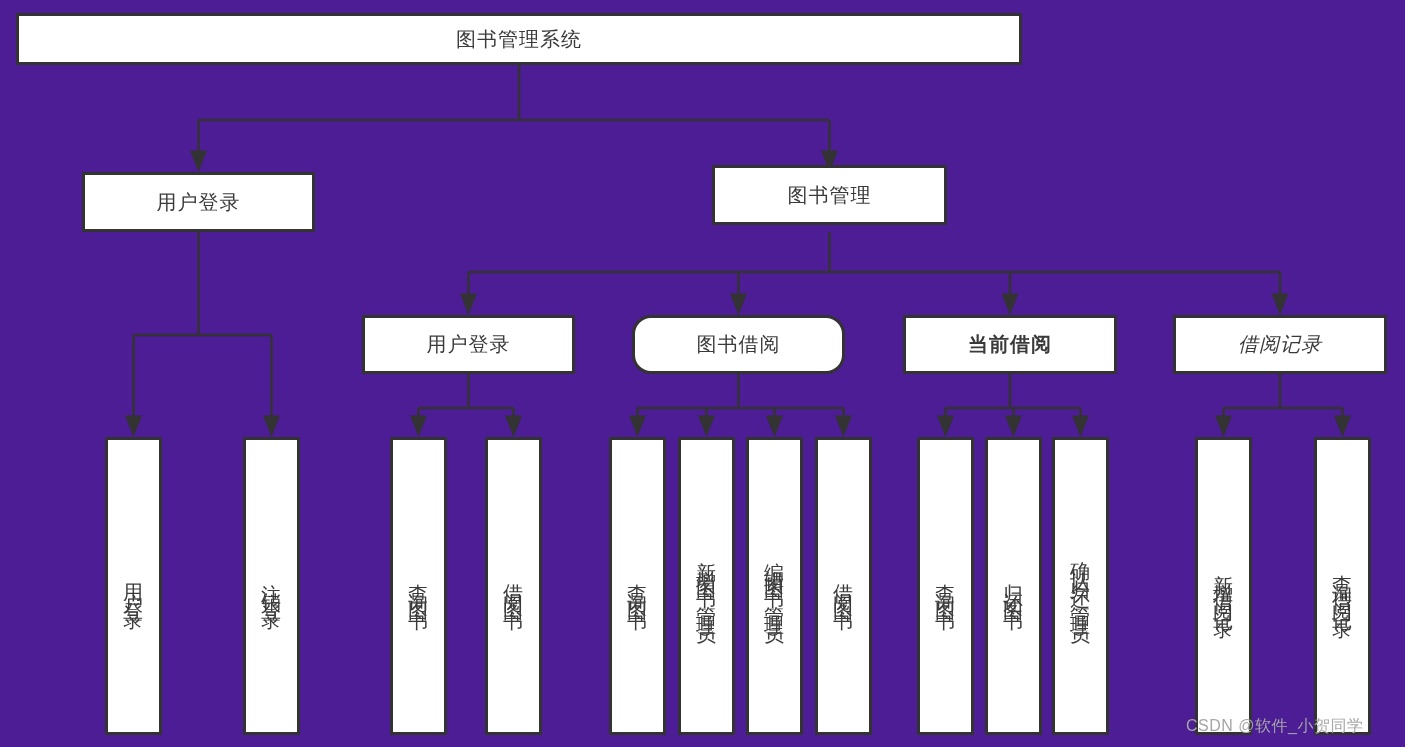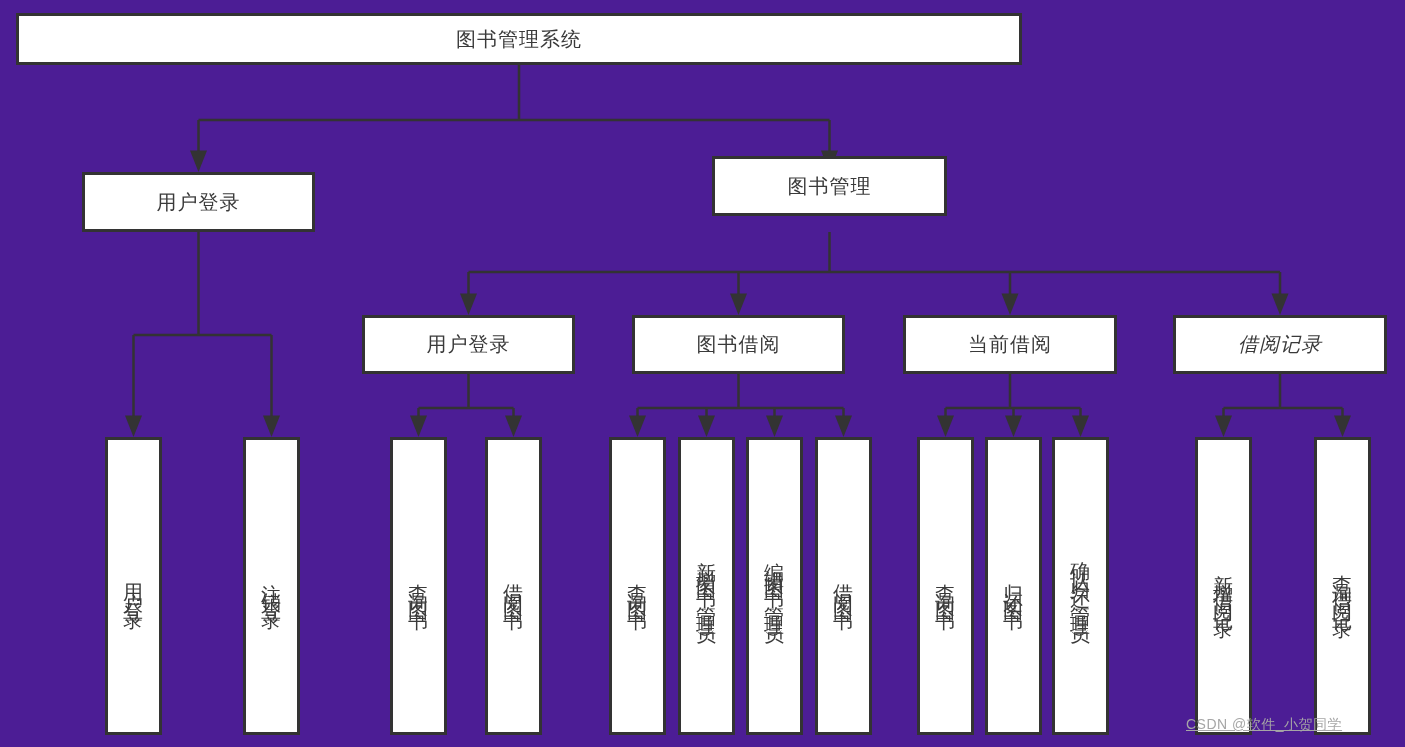--- a/index.html
+++ b/index.html
@@ -35,26 +35,25 @@
     writing-mode: vertical-rl;
     text-orientation: mixed;
     letter-spacing: 9px;
     line-height: 1;
     white-space: nowrap;
   }
   .watermark {
     position: absolute;
     left: 1186px;
     top: 716px;
-    font-size: 14px;
+    font-size: 16px;
     color: #a6a6a6;
     letter-spacing: 0.5px;
     white-space: nowrap;
     z-index: 5;
-    text-decoration: underline;
   }
 </style>
 </head>
 <body>
 
 <div id="canvas">
 
   <svg id="connectors" viewBox="0 0 1405 747" xmlns="http://www.w3.org/2000/svg">
     <g stroke="#333333" stroke-width="2.5" fill="none">
 
@@ -102,31 +101,31 @@
     </g>
   </svg>
 
   <div class="box hbox" style="left:16px; top:13px; width:1006px; height:52px;">
     <span>图书管理系统</span>
   </div>
 
   <div class="box hbox" style="left:82px; top:172px; width:233px; height:60px;">
     <span>用户登录</span>
   </div>
-  <div class="box hbox" style="left:712px; top:156px; width:235px; height:60px;">
+  <div class="box hbox" style="left:712px; top:165px; width:235px; height:60px;">
     <span>图书管理</span>
   </div>
 
   <div class="box hbox" style="left:362px; top:315px; width:213px; height:59px;">
     <span>用户登录</span>
   </div>
-  <div class="box hbox" style="left:632px; top:315px; width:213px; height:59px;">
+  <div class="box hbox" style="left:632px; top:315px; width:213px; height:59px;border-radius:19px;">
     <span>图书借阅</span>
   </div>
-  <div class="box hbox" style="left:903px; top:315px; width:214px; height:59px;">
+  <div class="box hbox" style="left:903px; top:315px; width:214px; height:59px;font-weight:bold;">
     <span>当前借阅</span>
   </div>
   <div class="box hbox" style="left:1173px; top:315px; width:214px; height:59px;font-style:italic;">
     <span>借阅记录</span>
   </div>
 
   <div class="box vbox" style="left:105px;">
     <span class="vtext">用户登录</span>
   </div>
   <div class="box vbox" style="left:243px;">

